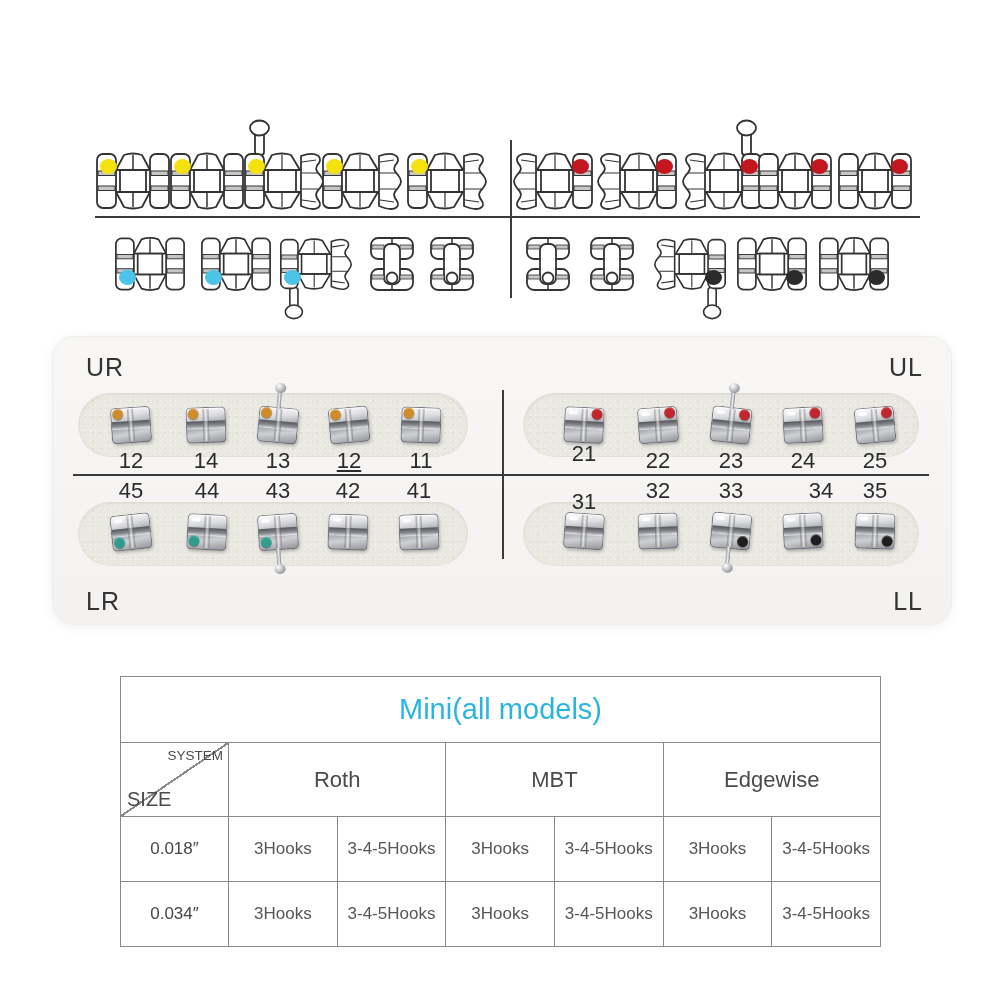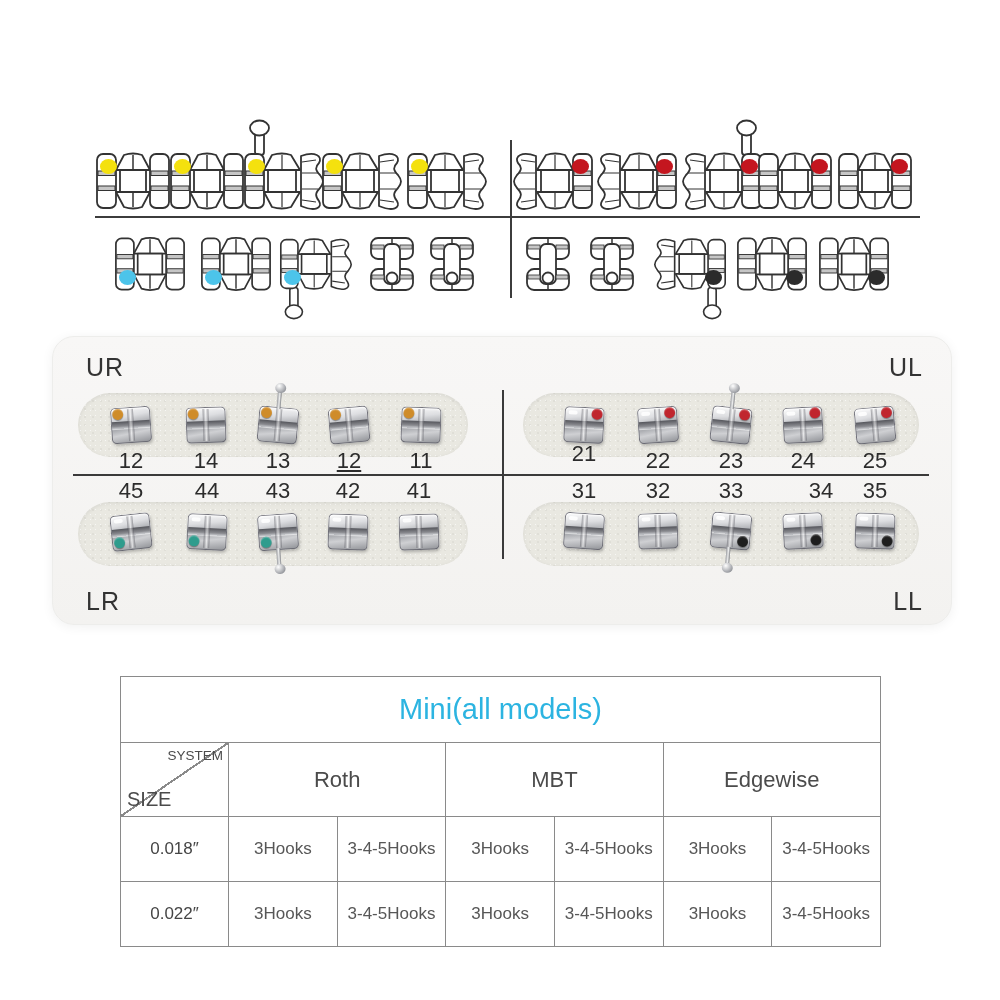--- a/index.html
+++ b/index.html
@@ -571,21 +571,21 @@
       <div class="mb-groove"></div>
       <div class="mb-shine"></div>
         </div>
         <div class="tooth-num" style="left: 342px; top: 141px;">41</div>
         <div class="mb" style="left: 511px; top: 176px; transform: rotate(4deg);">
           <div class="mb-body"></div>
       <div class="mb-slot"></div>
       <div class="mb-groove"></div>
       <div class="mb-shine"></div>
         </div>
-        <div class="tooth-num" style="left: 507px; top: 141px;">31</div>
+        <div class="tooth-num" style="left: 507px; top: 152px;">31</div>
         <div class="mb" style="left: 585px; top: 176px; transform: rotate(-2deg);">
           <div class="mb-body"></div>
       <div class="mb-slot"></div>
       <div class="mb-groove"></div>
       <div class="mb-shine"></div>
         </div>
         <div class="tooth-num" style="left: 581px; top: 141px;">32</div>
         <div class="mb" style="left: 658px; top: 176px; transform: rotate(5deg);">
           <div class="mb-body"></div>
       <div class="mb-slot"></div>
@@ -641,21 +641,21 @@
     <tr>
       <td class="t-cell t-size">0.018″</td>
       <td class="t-cell">3Hooks</td>
       <td class="t-cell">3-4-5Hooks</td>
       <td class="t-cell">3Hooks</td>
       <td class="t-cell">3-4-5Hooks</td>
       <td class="t-cell">3Hooks</td>
       <td class="t-cell">3-4-5Hooks</td>
     </tr>
     <tr>
-      <td class="t-cell t-size">0.022″</td>
+      <td class="t-cell t-size">0.034″</td>
       <td class="t-cell">3Hooks</td>
       <td class="t-cell">3-4-5Hooks</td>
       <td class="t-cell">3Hooks</td>
       <td class="t-cell">3-4-5Hooks</td>
       <td class="t-cell">3Hooks</td>
       <td class="t-cell">3-4-5Hooks</td>
     </tr>
   </tbody>
     </table>
 </div>

